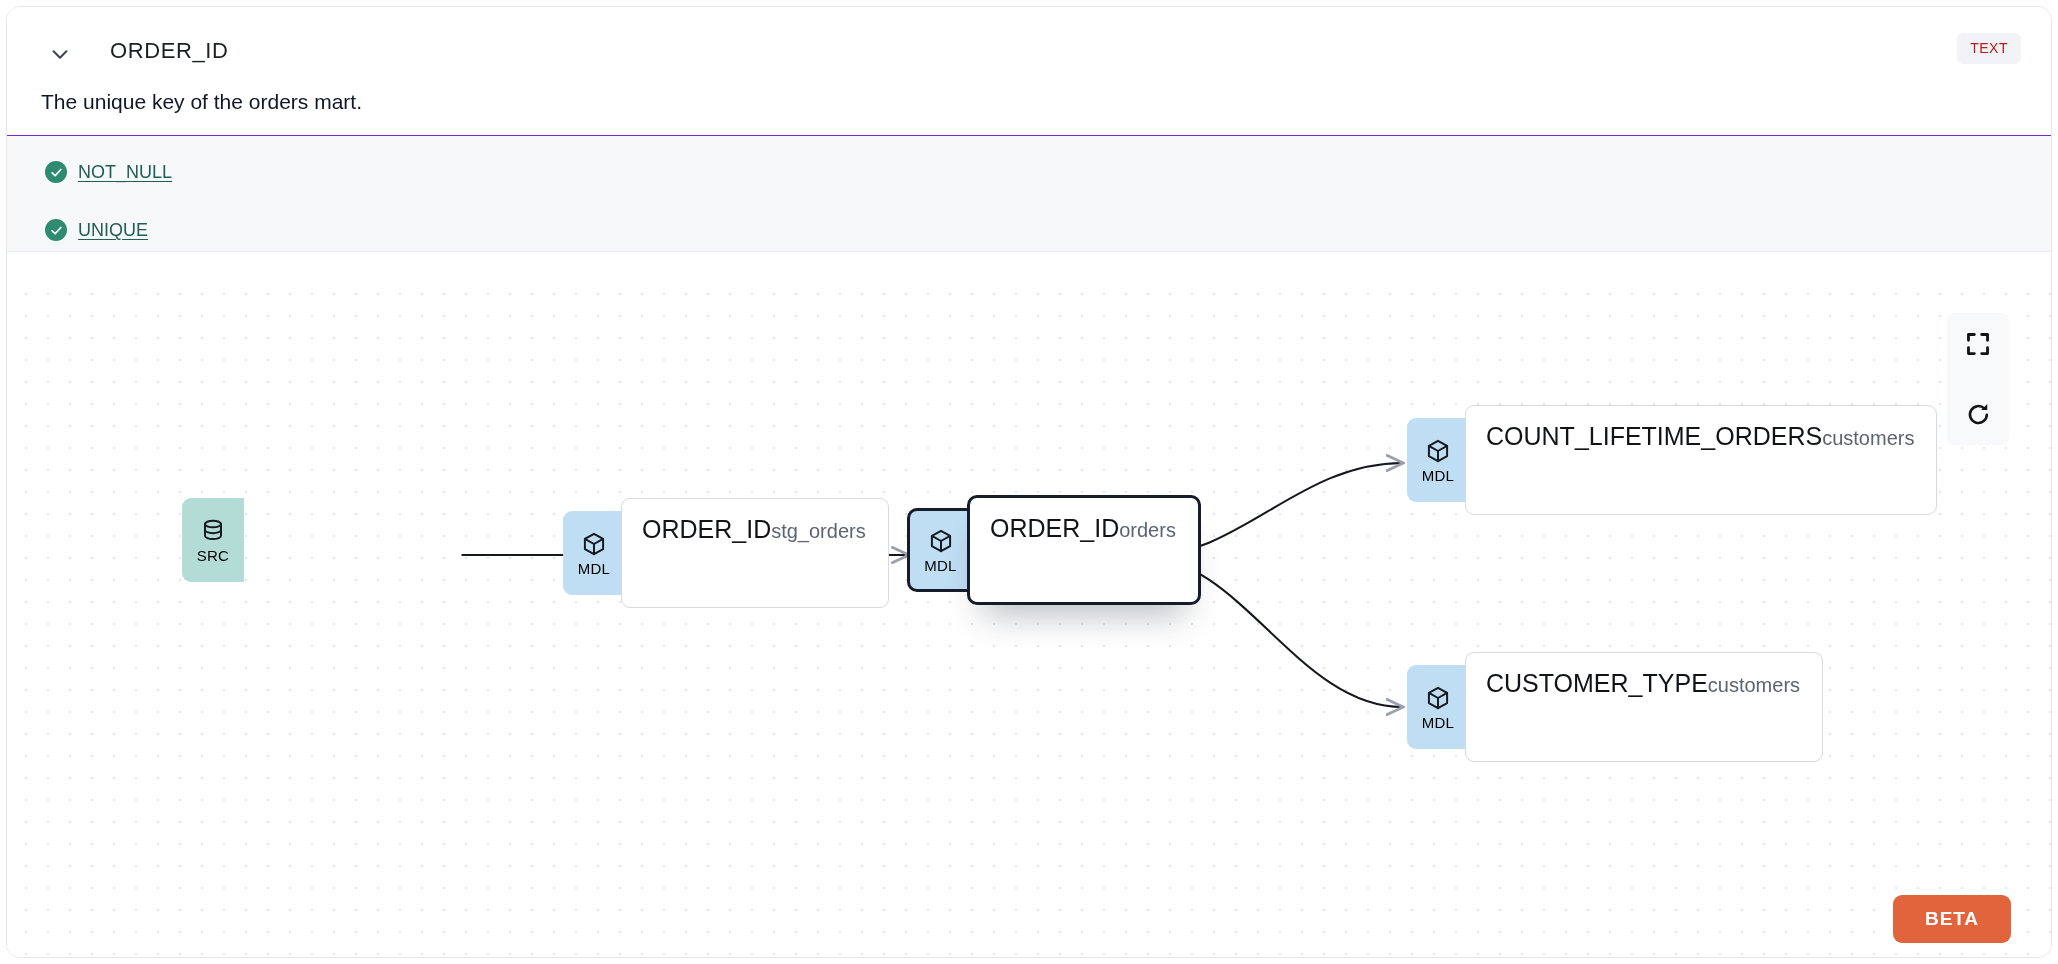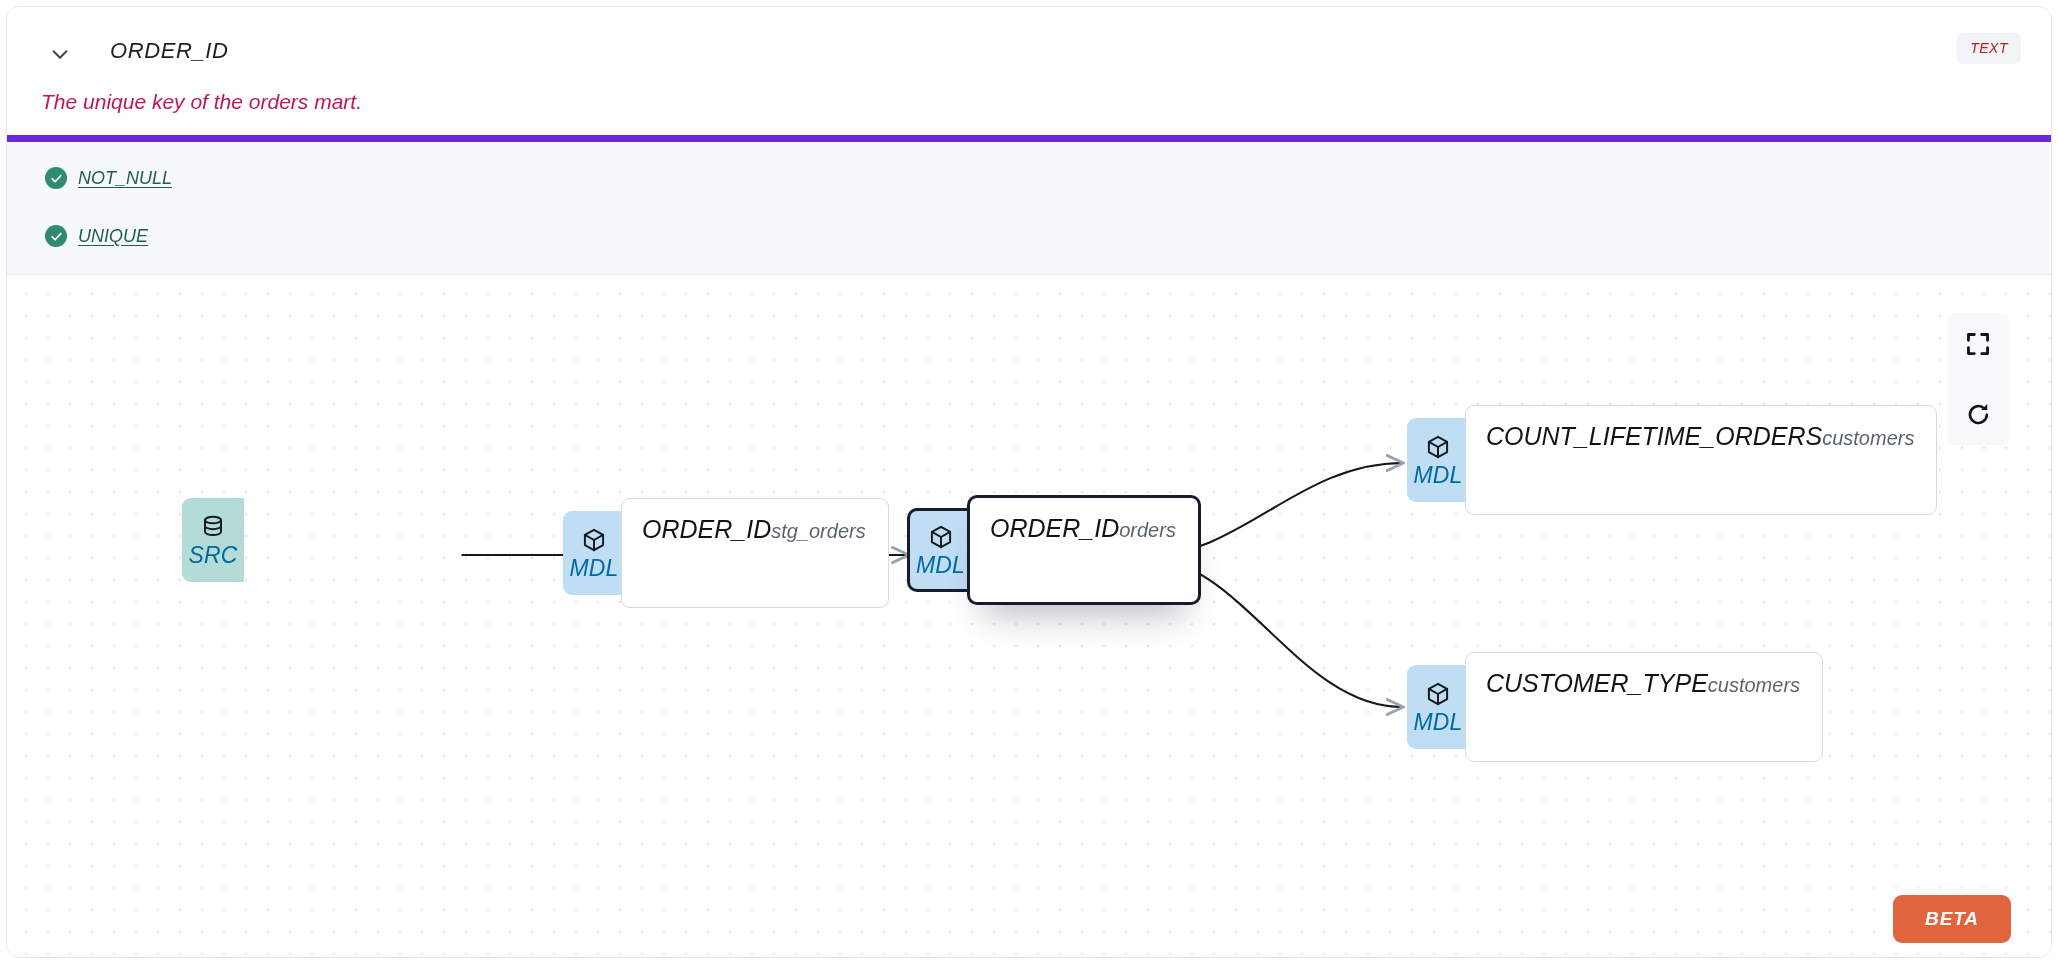--- a/index.html
+++ b/index.html
@@ -11,21 +11,20 @@
   }
 
   .card {
     position: absolute;
     left: 6px; top: 6px;
     width: 2046px; height: 952px;
     background: #ffffff;
     border: 1px solid #e3e6ea;
     border-radius: 14px;
     overflow: hidden;
-    font-style: italic;
   }
 
   
   .header {
     position: absolute;
     left: 0; top: 0;
     width: 100%;
     height: 128px;
     background: #ffffff;
   }
@@ -53,32 +52,32 @@
     font-size: 14px;
     letter-spacing: 0.5px;
     padding: 7px 13px 8px;
     border-radius: 6px;
     cursor: pointer;
   }
   .col-desc {
     position: absolute;
     left: 34px; top: 83px;
     font-size: 21px;
-    color: #be185d;
+    color: #0f172a;
     white-space: nowrap;
   }
 
   
   .tests {
     position: absolute;
     left: 0; top: 128px;
     width: 100%;
-    height: 140px;
+    height: 117px;
     background: #f7f8fa;
-    border-top: 7px solid #6d28d9;
+    border-top: 1px solid #6d28d9;
     border-bottom: 1px solid #e8eaee;
   }
   .test-row {
     position: absolute;
     left: 38px;
     display: flex;
     align-items: center;
     gap: 11px;
   }
   .test-row.r0 { top: 25px; }
@@ -132,22 +131,22 @@
     gap: 2px;
     flex: 0 0 auto;
     position: relative;
     z-index: 1;
     align-self: center;
   }
   .node .badge.src { background: #b3dcd7; }
   .node .badge.mdl { background: #bfddf3; }
   .node .badge svg { display: block; }
   .node .badge .badge-label {
-    font-size: 23px;
-    color: #0369a1;
+    font-size: 15px;
+    color: #000000;
     letter-spacing: 0.2px;
     line-height: 1;
     margin-top: 2px;
   }
   .node .body {
     background: #ffffff;
     border: 1px solid #d6d9de;
     border-radius: 9px;
     padding: 16px 22px 18px 20px;
     margin-left: -4px;

